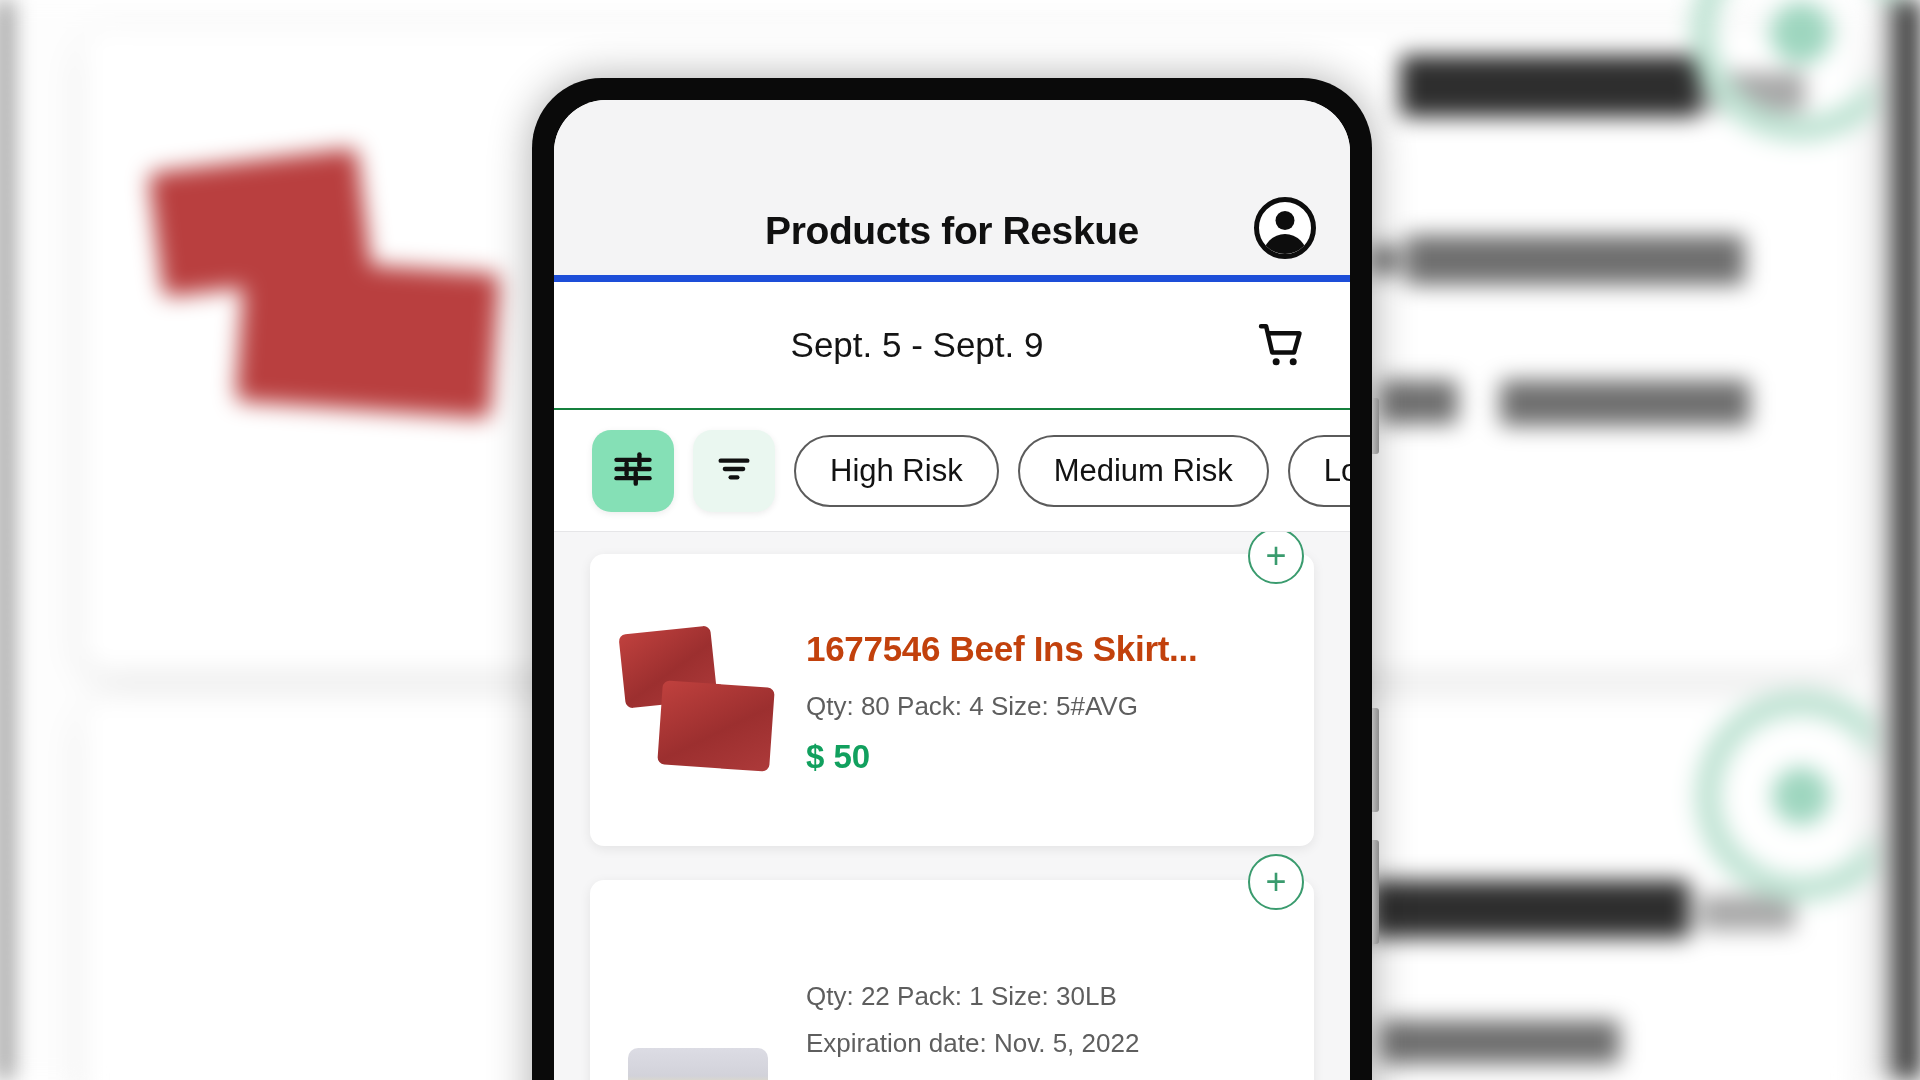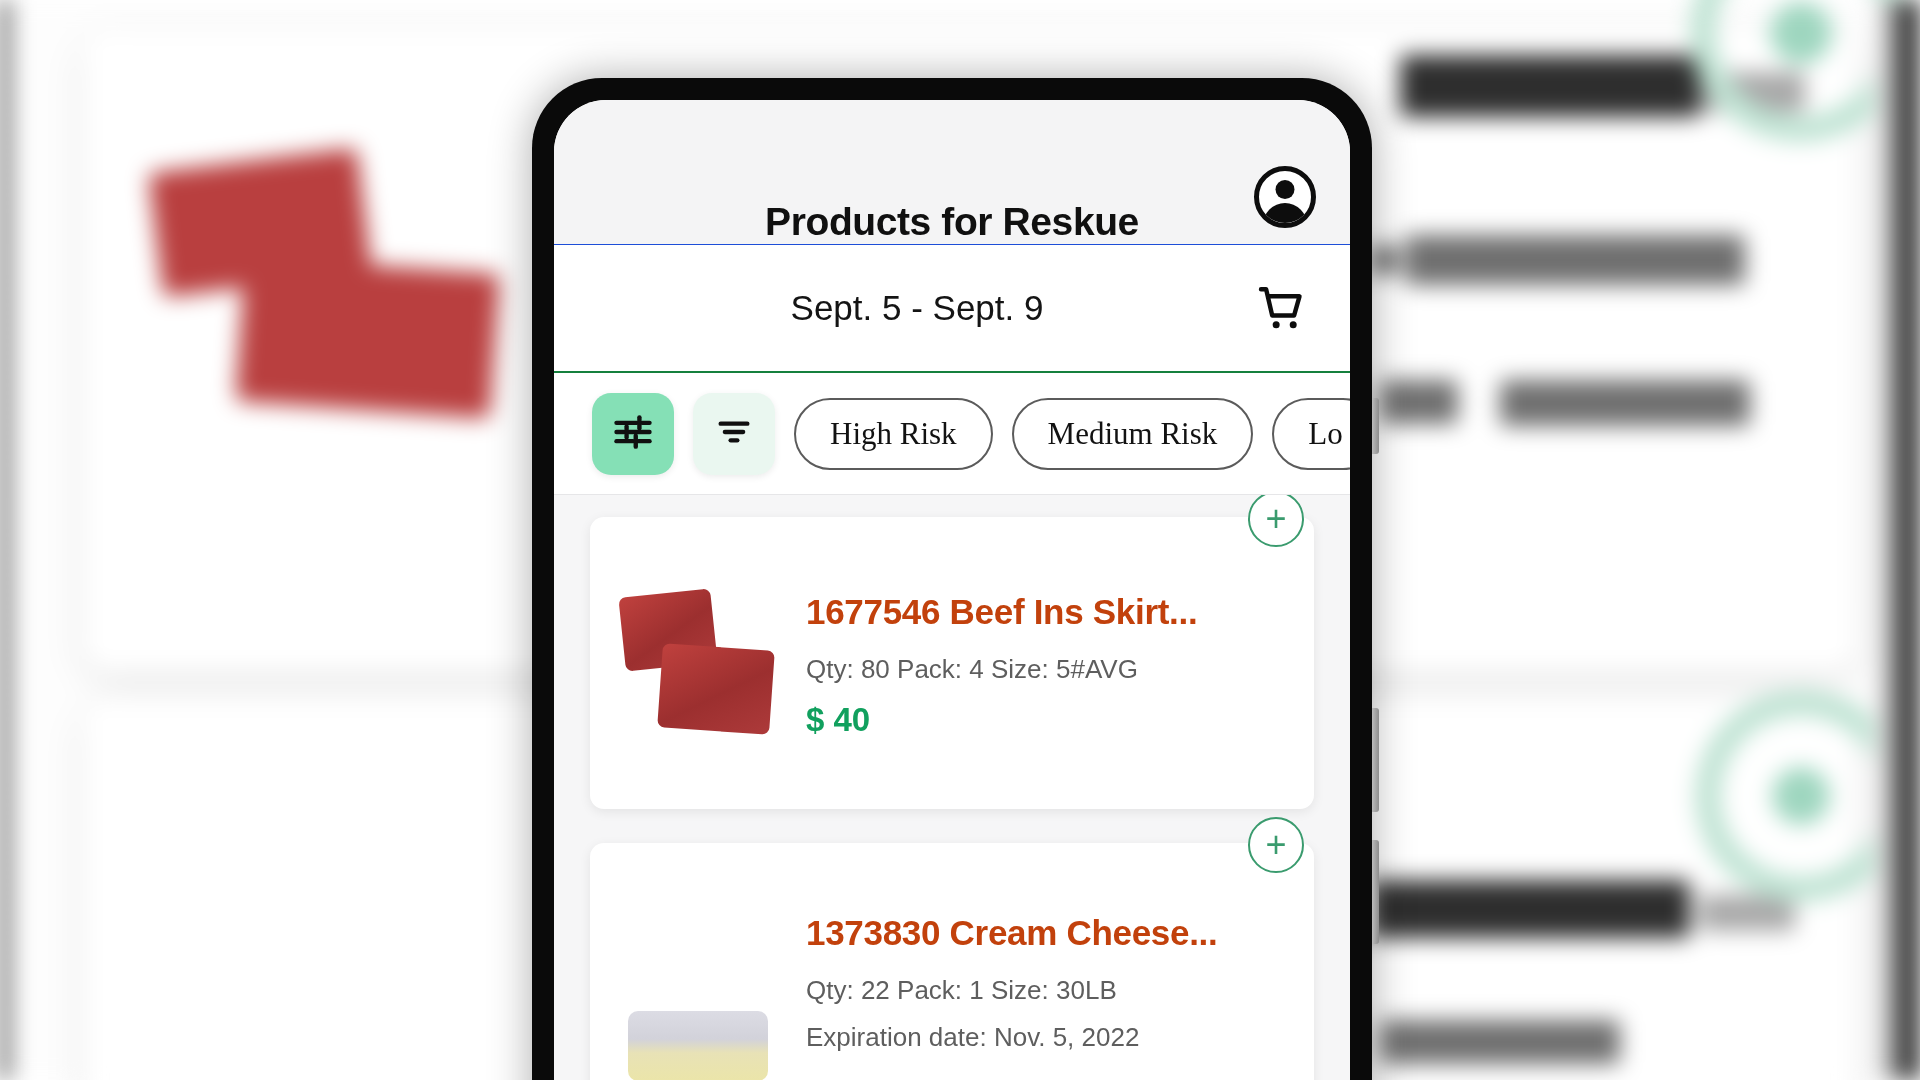--- a/index.html
+++ b/index.html
@@ -103,26 +103,27 @@
     width: 796px;
     height: 1038px;
     border-radius: 52px 52px 0 0;
     background: #ffffff;
     overflow: hidden;
   }
 
   
   #app-header {
     position: relative;
-    height: 145px;
+    height: 182px;
     background: #f4f4f5;
     display: flex;
     align-items: flex-end;
     justify-content: center;
-    border-bottom: 1px solid #1d4ed8;
+    padding-bottom: 22px;
+    border-bottom: 7px solid #1d4ed8;
   }
   #app-title {
     font-size: 39px;
     font-weight: bold;
     color: #101010;
     letter-spacing: -0.4px;
     white-space: nowrap;
   }
   #account-icon {
     position: absolute;
@@ -207,21 +208,21 @@
     padding: 0 34px;
     border-radius: 36px;
     border: 2px solid #5b5b5b;
     background: #ffffff;
     font-size: 31px;
     color: #121212;
     display: flex;
     align-items: center;
     white-space: nowrap;
     cursor: pointer;
-    font-family: Liberation Serif, serif;
+    font-family: Liberation Sans, sans-serif;
   }
 
   
   #product-list {
     background: #f6f6f7;
     padding: 22px 36px 0 36px;
     height: calc(1038px - 145px - 128px - 122px);
     overflow: hidden;
   }
   .product-card {
@@ -386,31 +387,30 @@
 
         <div class="product-card">
           <button class="add-btn">+</button>
           <div class="thumb">
             <div class="meat-a"></div>
             <div class="meat-b"></div>
           </div>
           <div class="info">
             <div class="p-title">1677546 Beef Ins Skirt...</div>
             <div class="p-meta">Qty: 80  Pack: 4  Size: 5#AVG</div>
-            <div class="p-price">$ 40</div>
+            <div class="p-price">$ 50</div>
           </div>
         </div>
 
         <div class="product-card">
           <button class="add-btn">+</button>
           <div class="thumb">
             <div class="cheese-a"></div>
           </div>
           <div class="info">
-            <div class="p-title">1373830 Cream Cheese...</div>
             <div class="p-meta">Qty: 22  Pack: 1  Size: 30LB</div>
             <div class="p-meta">Expiration date: Nov. 5, 2022</div>
           </div>
         </div>
 
       </div>
     </div>
   </div>
 </div>
 

